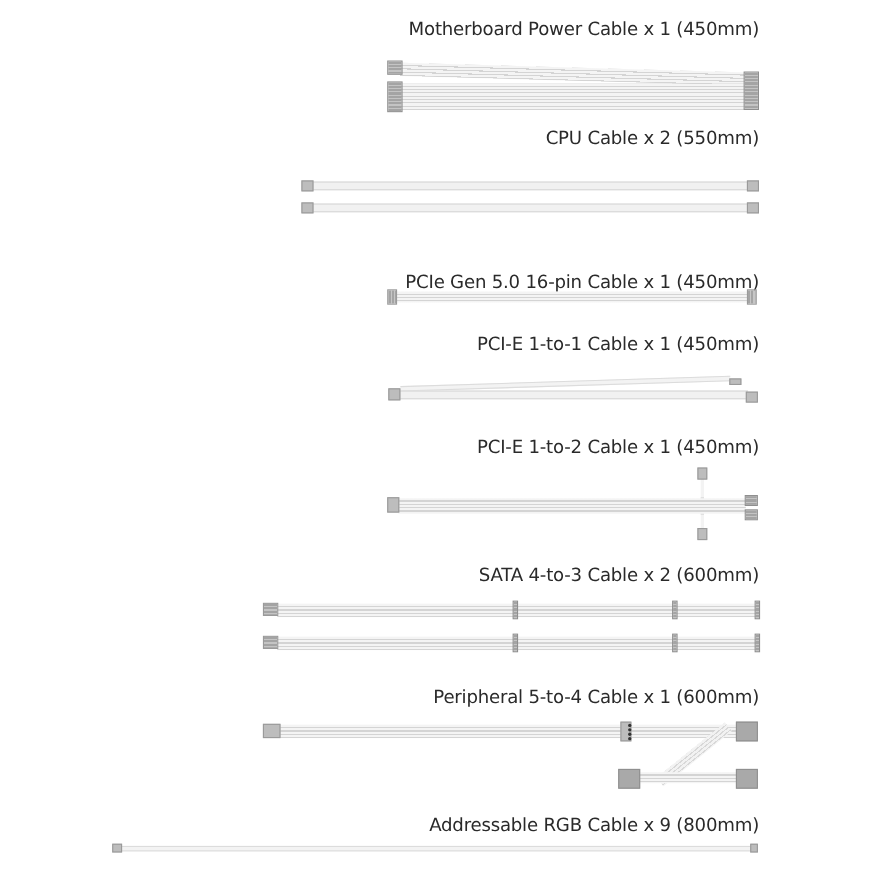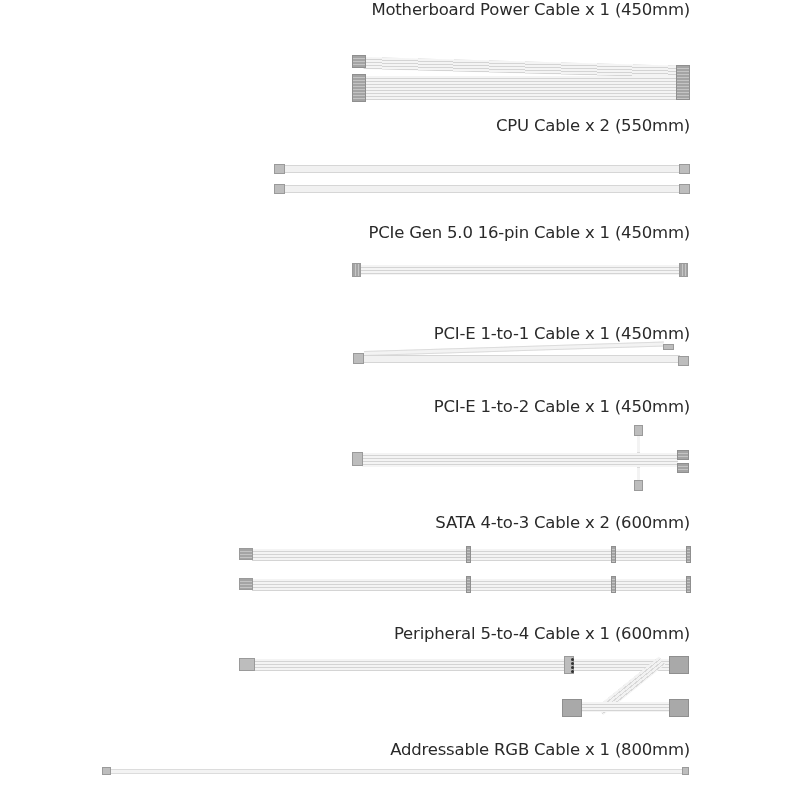--- a/index.html
+++ b/index.html
@@ -18,47 +18,47 @@
     .conn.vridged { background: repeating-linear-gradient(to right, #a4a4a4 0 2px, #c6c6c6 2px 3px); }
     .strands { position: absolute; background:
       repeating-linear-gradient(to bottom, #f4f4f4 0 2px, #d4d4d4 2px 3px); }
     .diag { position: absolute; transform-origin: left center;
             background: repeating-linear-gradient(to bottom, #f2f2f2 0 2px, #d8d8d8 2px 3px); }
     .dot { position: absolute; width: 3px; height: 3px; background: #333; border-radius: 50%; }
   </style>
 </head>
 <body>
 
-<div class="label" style="top:0">Motherboard Power  Cable x 1 (450mm)</div>
+<div class="label" style="top:17px">Motherboard Power  Cable x 1 (450mm)</div>
 <div class="cable" style="left:0;top:0;width:800px;height:120px;">
   <div class="strands" style="left:364px;top:57px;width:316px;height:12px;transform:rotate(1.6deg);transform-origin:left top;"></div>
   <div class="strands" style="left:364px;top:76px;width:316px;height:24px;"></div>
   <div class="conn ridged" style="left:352px;top:55px;width:14px;height:13px;"></div>
   <div class="conn ridged" style="left:352px;top:74px;width:14px;height:28px;"></div>
   <div class="conn ridged" style="left:676px;top:65px;width:14px;height:35px;"></div>
 </div>
 
 <div class="label" style="top:116px">CPU Cable x 2 (550mm)</div>
 <div class="cable" style="left:0;top:0;width:800px;height:200px;">
   <div class="wire" style="left:284px;top:165px;width:396px;height:8px;"></div>
   <div class="conn light" style="left:274px;top:164px;width:11px;height:10px;"></div>
   <div class="conn light" style="left:679px;top:164px;width:11px;height:10px;"></div>
   <div class="wire" style="left:284px;top:185px;width:396px;height:8px;"></div>
   <div class="conn light" style="left:274px;top:184px;width:11px;height:10px;"></div>
   <div class="conn light" style="left:679px;top:184px;width:11px;height:10px;"></div>
 </div>
 
-<div class="label" style="top:223px">PCIe Gen 5.0 16-pin Cable x 1 (450mm)</div>
+<div class="label" style="top:247px">PCIe Gen 5.0 16-pin Cable x 1 (450mm)</div>
 <div class="cable" style="left:0;top:0;width:800px;height:300px;">
   <div class="strands" style="left:360px;top:265px;width:320px;height:10px;"></div>
   <div class="conn light vridged" style="left:352px;top:263px;width:9px;height:14px;"></div>
   <div class="conn light vridged" style="left:679px;top:263px;width:9px;height:14px;"></div>
 </div>
 
-<div class="label" style="top:324px">PCI-E 1-to-1 Cable x 1 (450mm)</div>
+<div class="label" style="top:303px">PCI-E 1-to-1 Cable x 1 (450mm)</div>
 <div class="cable" style="left:0;top:0;width:800px;height:400px;">
   <div class="wire thin" style="left:364px;top:351px;width:300px;height:5px;transform:rotate(-1.8deg);transform-origin:left top;"></div>
   <div class="wire" style="left:362px;top:355px;width:318px;height:8px;"></div>
   <div class="conn light" style="left:353px;top:353px;width:11px;height:11px;"></div>
   <div class="conn light" style="left:663px;top:344px;width:11px;height:6px;"></div>
   <div class="conn light" style="left:678px;top:356px;width:11px;height:10px;"></div>
 </div>
 
 <div class="label" style="top:397px">PCI-E 1-to-2 Cable x 1 (450mm)</div>
 <div class="cable" style="left:0;top:0;width:800px;height:500px;">
@@ -96,18 +96,18 @@
   <div class="dot" style="left:571px;top:662px;"></div>
   <div class="dot" style="left:571px;top:666px;"></div>
   <div class="dot" style="left:571px;top:670px;"></div>
   <div class="diag" style="left:600px;top:706px;width:80px;height:10px;transform:rotate(-39deg);"></div>
   <div class="conn" style="left:669px;top:656px;width:20px;height:18px;"></div>
   <div class="strands" style="left:580px;top:702px;width:92px;height:10px;"></div>
   <div class="conn" style="left:562px;top:699px;width:20px;height:18px;"></div>
   <div class="conn" style="left:669px;top:699px;width:20px;height:18px;"></div>
 </div>
 
-<div class="label" style="top:740px">Addressable RGB Cable x 1 (800mm)</div>
+<div class="label" style="top:740px">Addressable RGB Cable x 9 (800mm)</div>
 <div class="cable" style="left:0;0;width:800px;height:800px;">
   <div class="wire thin" style="left:110px;top:769px;width:574px;height:5px;"></div>
   <div class="conn light" style="left:102px;top:767px;width:9px;height:8px;"></div>
   <div class="conn light" style="left:682px;top:767px;width:7px;height:8px;"></div>
 </div>
 
 </body></html>

